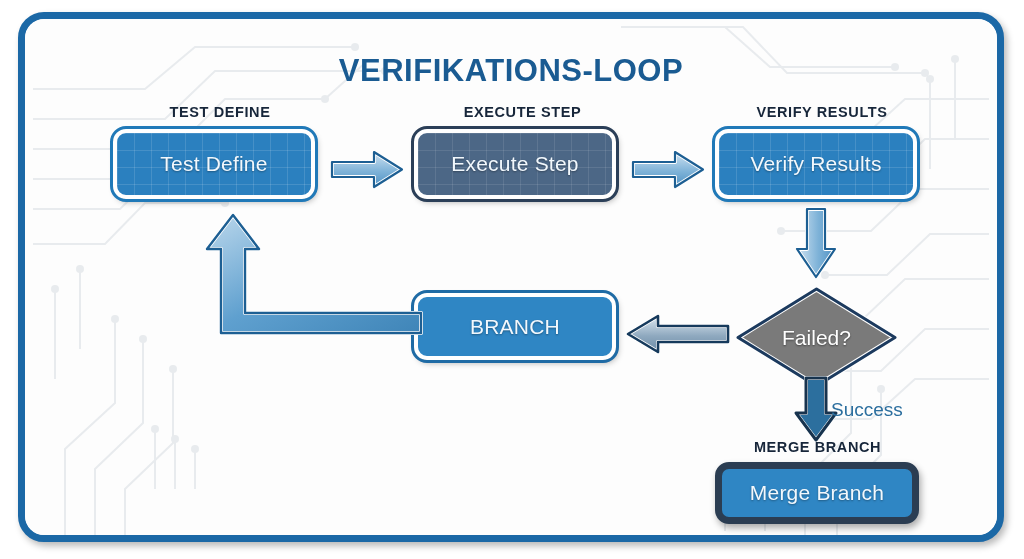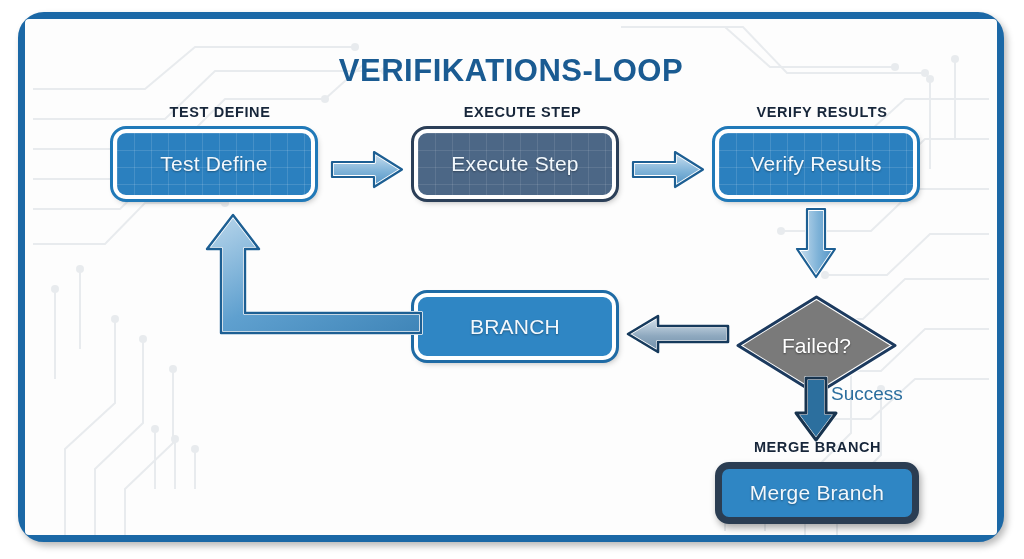--- a/index.html
+++ b/index.html
@@ -29,21 +29,21 @@
     height: 530px;
     box-sizing: border-box;
     border: 7px solid #1b68a6;
     border-radius: 26px;
     background: #ffffff;
     box-shadow: 3px 4px 7px rgba(0,0,0,0.28);
   }
   .frame-inner {
     position: absolute;
     inset: 0;
-    border-radius: 4px;
+    border-radius: 20px;
     overflow: hidden;
     background: #fdfdfd;
   }
 
   
   .circuit {
     position: absolute;
     inset: 0;
     width: 100%;
     height: 100%;
@@ -258,21 +258,21 @@
           <linearGradient id="agrad2" x1="0" y1="0" x2="1" y2="0">
             <stop offset="0%" stop-color="#cfe2f1"></stop>
             <stop offset="55%" stop-color="#7fb3d8"></stop>
             <stop offset="100%" stop-color="#4e91c4"></stop>
           </linearGradient>
         </defs>
         <path d="M16 4 H34 V44 H44 L25 72 L6 44 H16 Z" fill="url(#agrad2)" stroke="#ffffff" stroke-width="4" stroke-linejoin="round"></path>
         <path d="M16 4 H34 V44 H44 L25 72 L6 44 H16 Z" fill="none" stroke="#1d5f93" stroke-width="2.2" stroke-linejoin="round"></path>
       </svg>
 
-      <div class="diamond-wrap" style="left:709px; top:274px; width:165px; height:105px;">
+      <div class="diamond-wrap" style="left:709px; top:266px; width:165px; height:105px;">
         <svg width="165" height="105" viewBox="0 0 165 105">
           <path d="M82.5 4 L161 52.5 L82.5 101 L4 52.5 Z" fill="#7a7a7a" stroke="#ffffff" stroke-width="5" stroke-linejoin="round"></path>
           <path d="M82.5 4 L161 52.5 L82.5 101 L4 52.5 Z" fill="none" stroke="#1c3a5e" stroke-width="3" stroke-linejoin="round"></path>
         </svg>
         <div class="diamond-label">Failed?</div>
       </div>
 
       <div class="node node-plain" style="left:389px; top:274px; width:202px; height:67px;">BRANCH</div>
 
       <svg class="arrow" style="left:597px; top:292px;" width="110" height="46" viewBox="0 0 110 46">
@@ -297,21 +297,21 @@
         </defs>
         <path d="M228 128 H28 V44 H14 L40 10 L66 44 H52 V108 H228 Z" fill="url(#agrad4)" stroke="#ffffff" stroke-width="4" stroke-linejoin="round"></path>
         <path d="M228 128 H28 V44 H14 L40 10 L66 44 H52 V108 H228 Z" fill="none" stroke="#1d5f93" stroke-width="2.4" stroke-linejoin="round"></path>
       </svg>
 
       <svg class="arrow" style="left:766px; top:356px;" width="50" height="68" viewBox="0 0 50 68">
         <path d="M15 3 H35 V38 H45 L25 65 L5 38 H15 Z" fill="#2c6f9e" stroke="#ffffff" stroke-width="4" stroke-linejoin="round"></path>
         <path d="M15 3 H35 V38 H45 L25 65 L5 38 H15 Z" fill="none" stroke="#17334e" stroke-width="3" stroke-linejoin="round"></path>
       </svg>
 
-      <div class="edge-label" style="left:806px; top:364px;text-align:right;">Success</div>
+      <div class="edge-label" style="left:806px; top:380px;text-align:right;">Success</div>
 
       <div class="caption" style="left:690px; top:420px; width:205px;">MERGE BRANCH</div>
 
       <div class="node node-dark-edge" style="left:690px; top:443px; width:204px; height:62px;">Merge Branch</div>
 
     </div>
   </div>
 
 </div>
 

